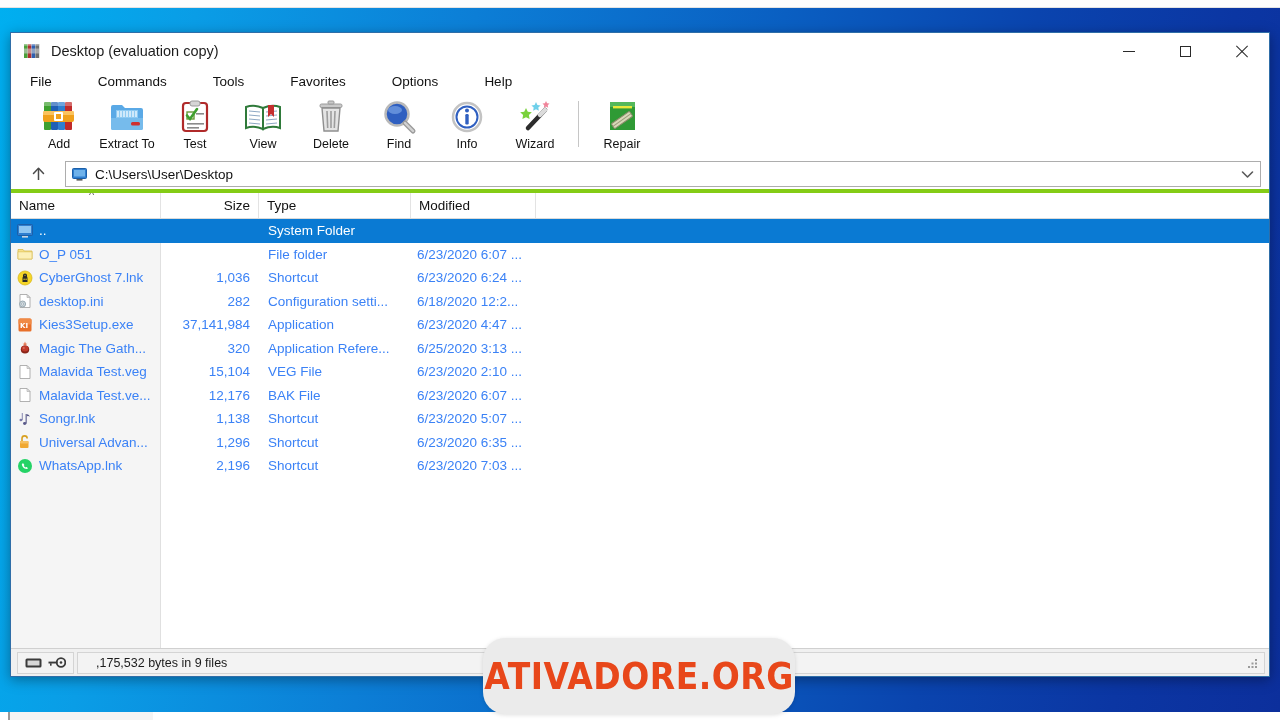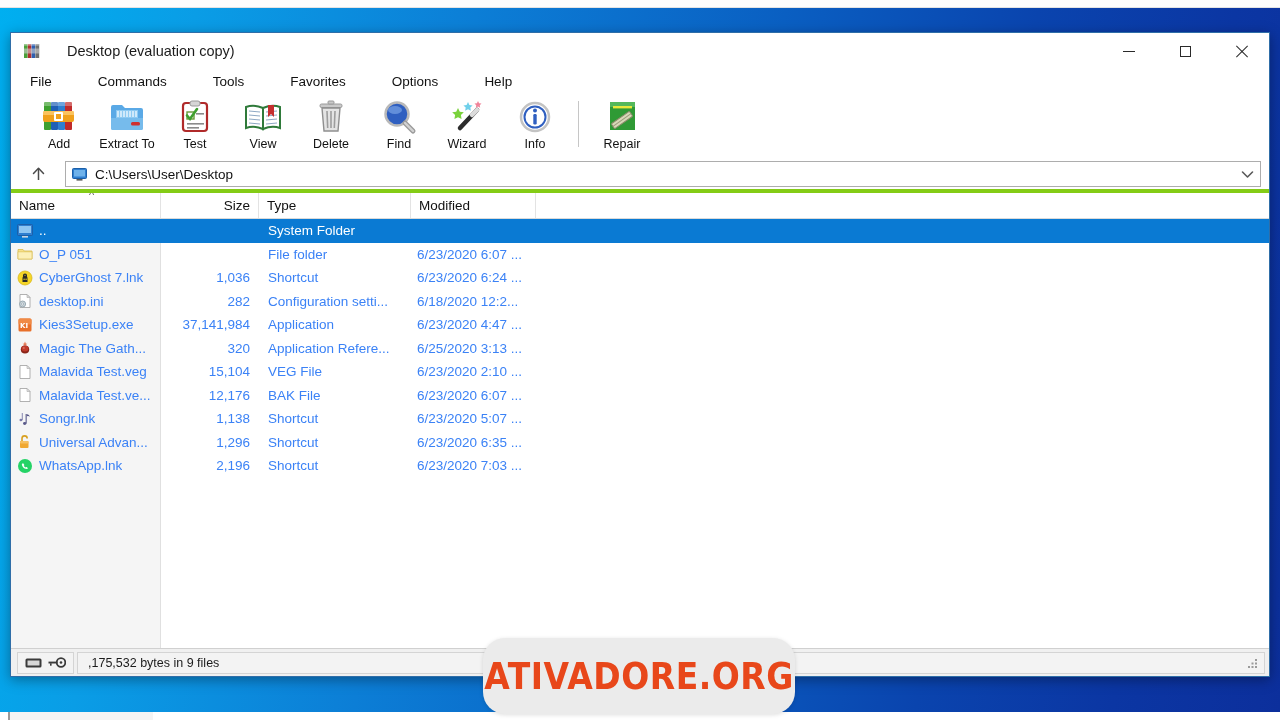--- a/index.html
+++ b/index.html
@@ -42,21 +42,21 @@
   
   #title-bar {
     height: 36px; display: flex; align-items: center;
     background: #ffffff; flex-shrink: 0; padding-left: 12px;
   }
   #app-icon {
     width: 18px; height: 18px; flex-shrink: 0; margin-right: 10px;
     display: block;
   }
   #window-title {
-    font-size: 14.5px; color: #1b1b1b; white-space: nowrap; margin-left: 16px;
+    font-size: 14.5px; color: #1b1b1b; white-space: nowrap;
   }
   #window-controls { margin-left: auto; display: flex; height: 36px; }
   .win-ctrl {
     width: 56px; height: 36px; display: flex; align-items: center;
     justify-content: center; color: #2a2a2a; font-size: 14px;
     cursor: default;
   }
   .glyph-min { width: 12px; height: 1px; background: #2a2a2a; }
   .glyph-max { width: 11px; height: 11px; border: 1px solid #2a2a2a; }
   .glyph-close { position: relative; width: 13px; height: 13px; }
@@ -169,21 +169,21 @@
     height: 28px; display: flex; align-items: center; flex-shrink: 0;
     background: #f0f0f0; border-top: 1px solid #d0d0d0;
     padding: 0 4px 0 6px; position: relative;
   }
   .status-panel {
     height: 22px; display: flex; align-items: center;
     border: 1px solid #d4d4d4; background: #f3f3f3;
   }
   #status-icons { width: 57px; justify-content: space-evenly; }
   #status-text-panel {
-    flex: 1; margin-left: 3px; padding-left: 10px;
+    flex: 1; margin-left: 3px; padding-left: 18px;
     font-size: 12.5px; color: #1b1b1b; white-space: nowrap;
     position: relative;
     align-items: center;
   }
   #resize-grip {
     position: absolute; right: 5px; bottom: 3px; width: 13px; height: 13px;
   }
 
   
   #watermark {
@@ -329,37 +329,37 @@
         <circle cx="18" cy="16" r="11.5" fill="#2f5fc0" stroke="#b9b9b9" stroke-width="2.5"></circle>
         <ellipse cx="16" cy="12" rx="7" ry="4" fill="#6f9ae0" opacity="0.8"></ellipse>
         <line x1="26" y1="25" x2="34" y2="33" stroke="#9a9a9a" stroke-width="5" stroke-linecap="round"></line>
         <line x1="26" y1="25" x2="34" y2="33" stroke="#d2d2d2" stroke-width="2.4" stroke-linecap="round"></line>
       </svg>
       <div class="tool-lbl">Find</div>
     </div>
 
     <div class="tool-btn">
       <svg class="tool-ico" viewBox="0 0 40 38">
+        <circle cx="20" cy="19" r="14" fill="#ffffff" stroke="#c3c3c3" stroke-width="2.5"></circle>
+        <circle cx="20" cy="19" r="10.5" fill="#ffffff" stroke="#2f5fc0" stroke-width="2"></circle>
+        <circle cx="20" cy="12.5" r="2" fill="#2f5fc0"></circle>
+        <rect x="18.3" y="16" width="3.4" height="10.5" rx="1.2" fill="#2f5fc0"></rect>
+      </svg>
+      <div class="tool-lbl">Info</div>
+    </div>
+
+    <div class="tool-btn">
+      <svg class="tool-ico" viewBox="0 0 40 38">
         <line x1="13" y1="30" x2="30" y2="12" stroke="#2c2c2c" stroke-width="4.5" stroke-linecap="round"></line>
         <line x1="25" y1="17" x2="30" y2="12" stroke="#dcdcdc" stroke-width="4.5" stroke-linecap="round"></line>
         <path d="M11 10 l1.8 3.7 4 .6 -2.9 2.8 .7 4 -3.6-1.9 -3.6 1.9 .7-4 -2.9-2.8 4-.6 Z" fill="#7ad23c"></path>
         <path d="M21 4 l1.4 2.9 3.2.5 -2.3 2.2 .55 3.2 -2.85-1.5 -2.85 1.5 .55-3.2 -2.3-2.2 3.2-.5 Z" fill="#6fd0ea"></path>
         <path d="M31 3 l1.1 2.2 2.4.35 -1.75 1.7 .42 2.4 -2.17-1.15 -2.17 1.15 .42-2.4 -1.75-1.7 2.4-.35 Z" fill="#f0849a"></path>
       </svg>
       <div class="tool-lbl">Wizard</div>
-    </div>
-
-    <div class="tool-btn">
-      <svg class="tool-ico" viewBox="0 0 40 38">
-        <circle cx="20" cy="19" r="14" fill="#ffffff" stroke="#c3c3c3" stroke-width="2.5"></circle>
-        <circle cx="20" cy="19" r="10.5" fill="#ffffff" stroke="#2f5fc0" stroke-width="2"></circle>
-        <circle cx="20" cy="12.5" r="2" fill="#2f5fc0"></circle>
-        <rect x="18.3" y="16" width="3.4" height="10.5" rx="1.2" fill="#2f5fc0"></rect>
-      </svg>
-      <div class="tool-lbl">Info</div>
     </div>
 
     <div id="toolbar-separator"></div>
 
     <div class="tool-btn">
       <svg class="tool-ico" viewBox="0 0 40 38">
         <rect x="8" y="4" width="25" height="28" fill="#2f9a35"></rect>
         <rect x="8" y="4" width="25" height="5" fill="#54b85a"></rect>
         <rect x="11" y="8" width="19" height="2.4" fill="#e8e83a"></rect>
         <g transform="rotate(-35 20 22)">

